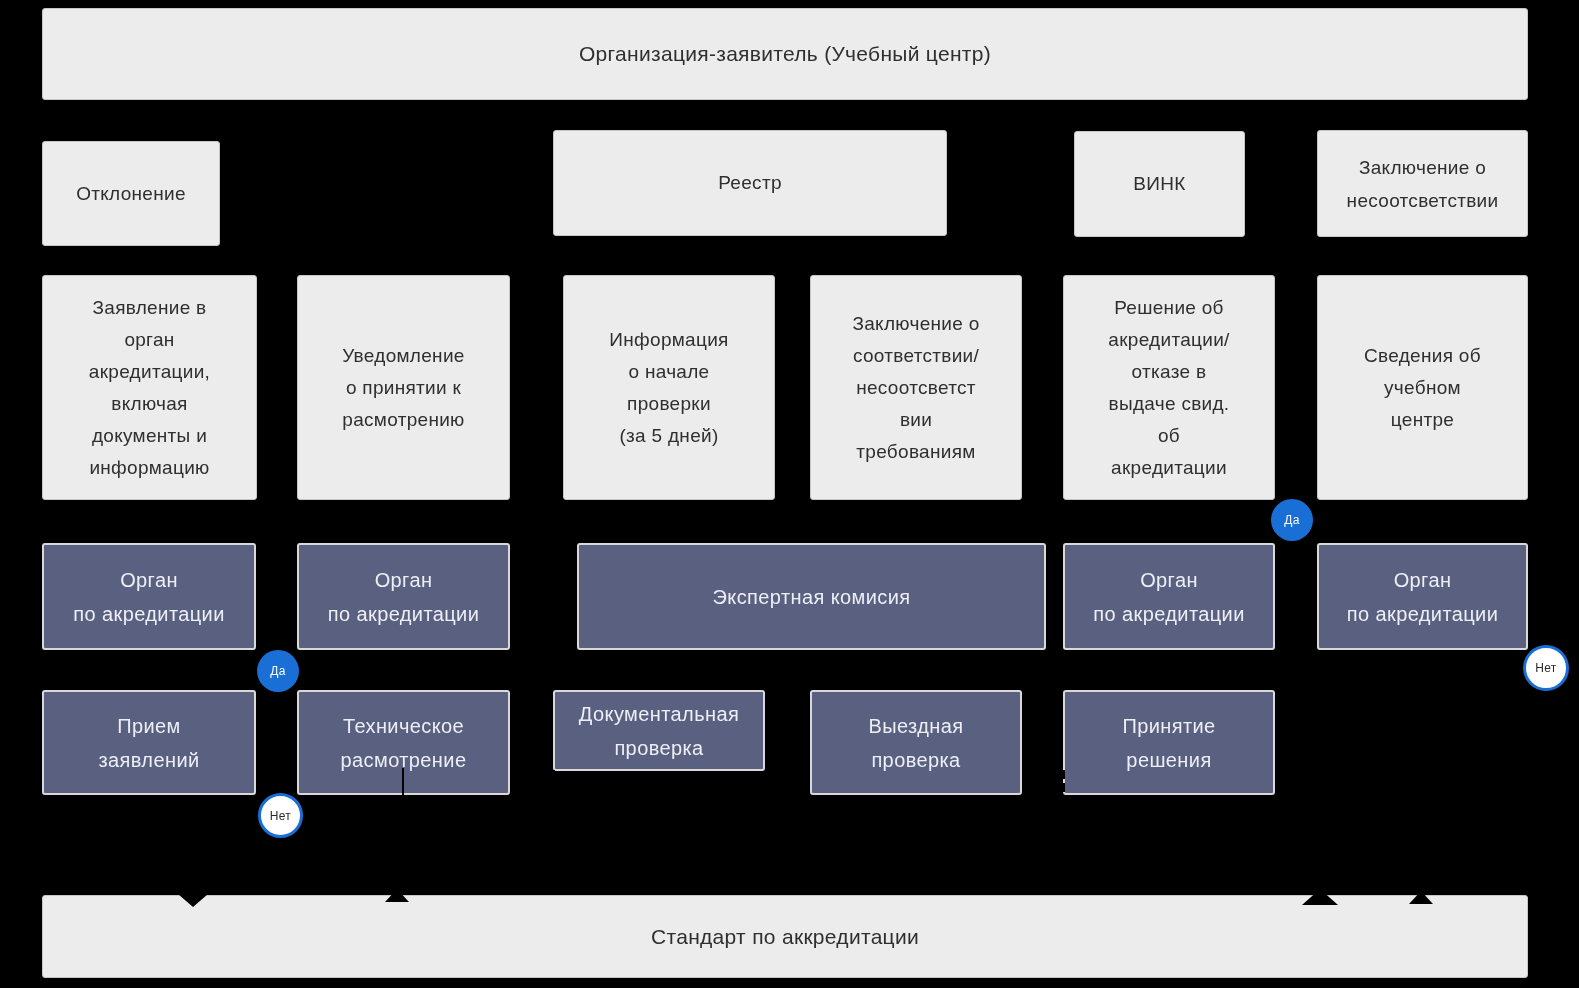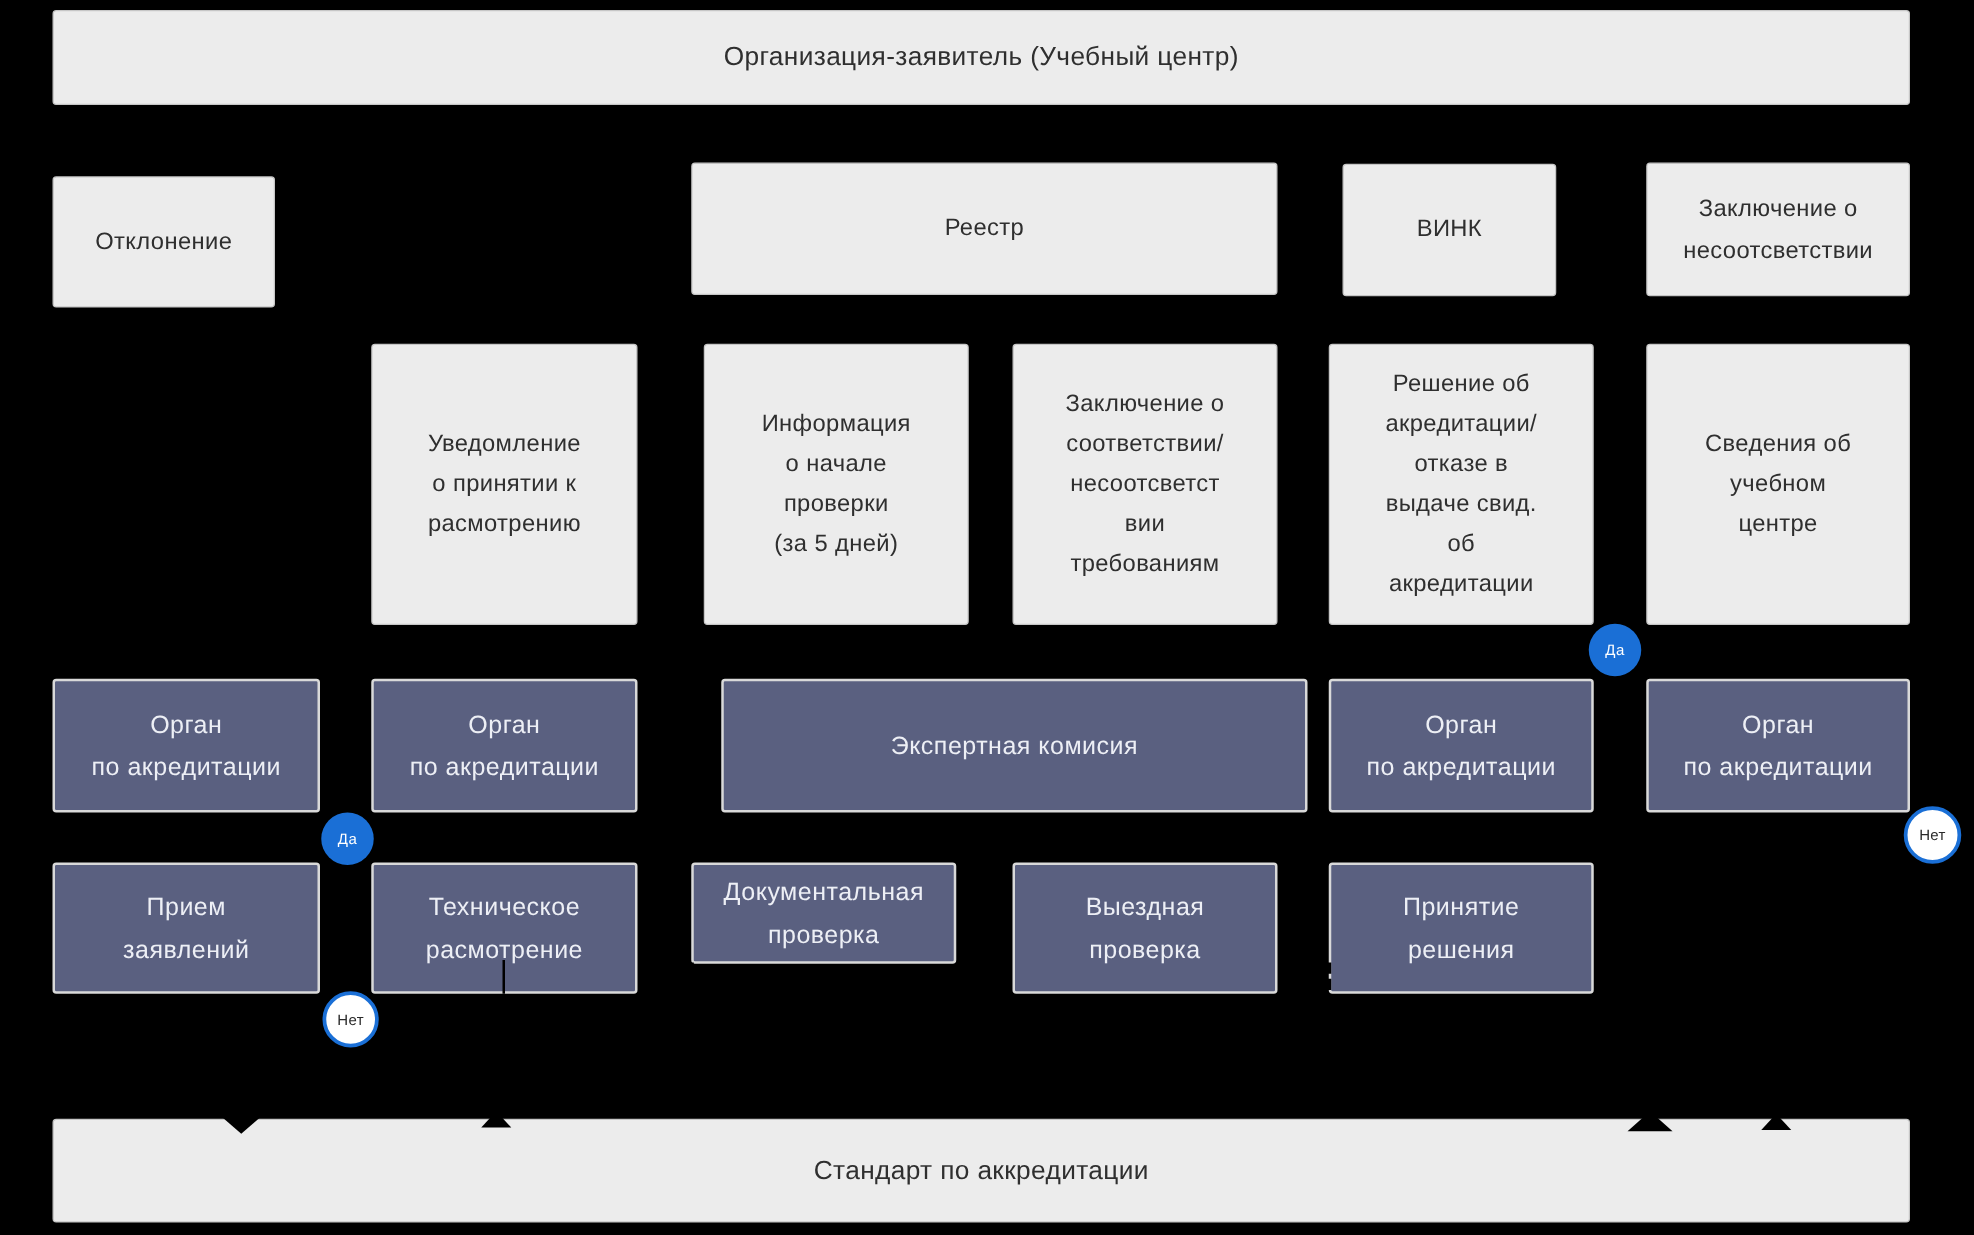--- a/index.html
+++ b/index.html
@@ -31,28 +31,34 @@
   .tri-up-sm{border-left:12px solid transparent;border-right:12px solid transparent;
        border-bottom:13px solid #000;}
   .tri-up-lg{border-left:18px solid transparent;border-right:18px solid transparent;
        border-bottom:16px solid #000;}
 </style>
 </head>
 <body>
 
 <div class="stage">
 
-  <div class="box bar" style="left:42px;top:8px;width:1486px;height:76px;">Организация-заявитель (Учебный центр)</div>
+  <div class="box bar" style="left:42px;top:8px;width:1486px;height:92px;">Организация-заявитель (Учебный центр)</div>
 
   <div class="box box-light" style="left:42px;top:141px;width:178px;height:105px;">Отклонение</div>
-  <div class="box box-light" style="left:553px;top:130px;width:469px;height:106px;">Реестр</div>
+  <div class="box box-light" style="left:553px;top:130px;width:394px;height:106px;">Реестр</div>
   <div class="box box-light" style="left:1063px;top:131px;width:171px;height:106px;margin-left:11px;">ВИНК</div>
   <div class="box box-light" style="left:1317px;top:130px;width:211px;height:107px;line-height:33px;">Заключение о
 несоотсветствии</div>
 
+  <div class="box box-light" style="left:42px;top:275px;width:215px;height:225px;">Заявление в
+орган
+акредитации,
+включая
+документы и
+информацию</div>
   <div class="box box-light" style="left:297px;top:275px;width:213px;height:225px;">Уведомление
 о принятии к
 расмотрению</div>
   <div class="box box-light" style="left:563px;top:275px;width:212px;height:225px;">Информация
 о начале
 проверки
 (за 5 дней)</div>
   <div class="box box-light" style="left:810px;top:275px;width:212px;height:225px;">Заключение о
 соответствии/
 несоотсветст

